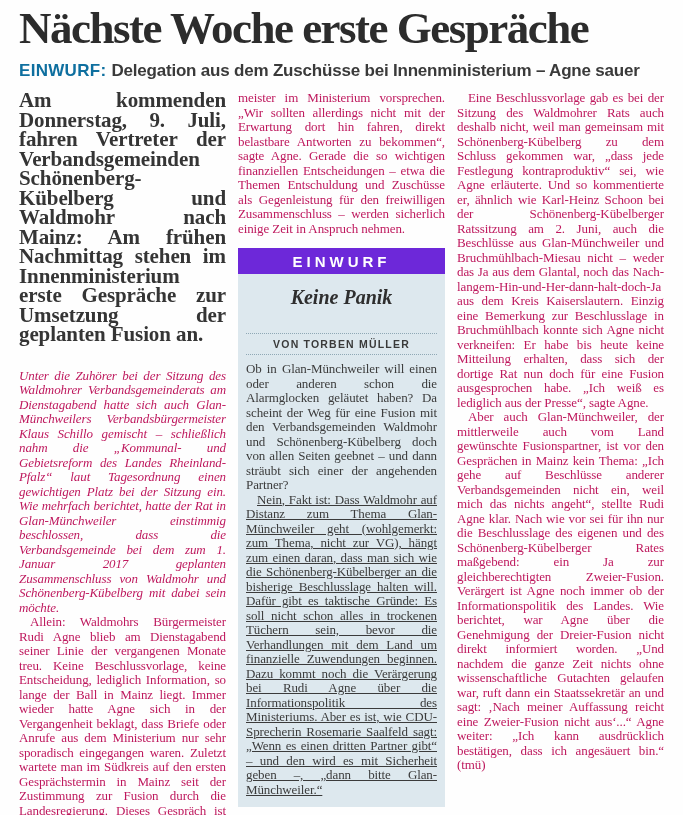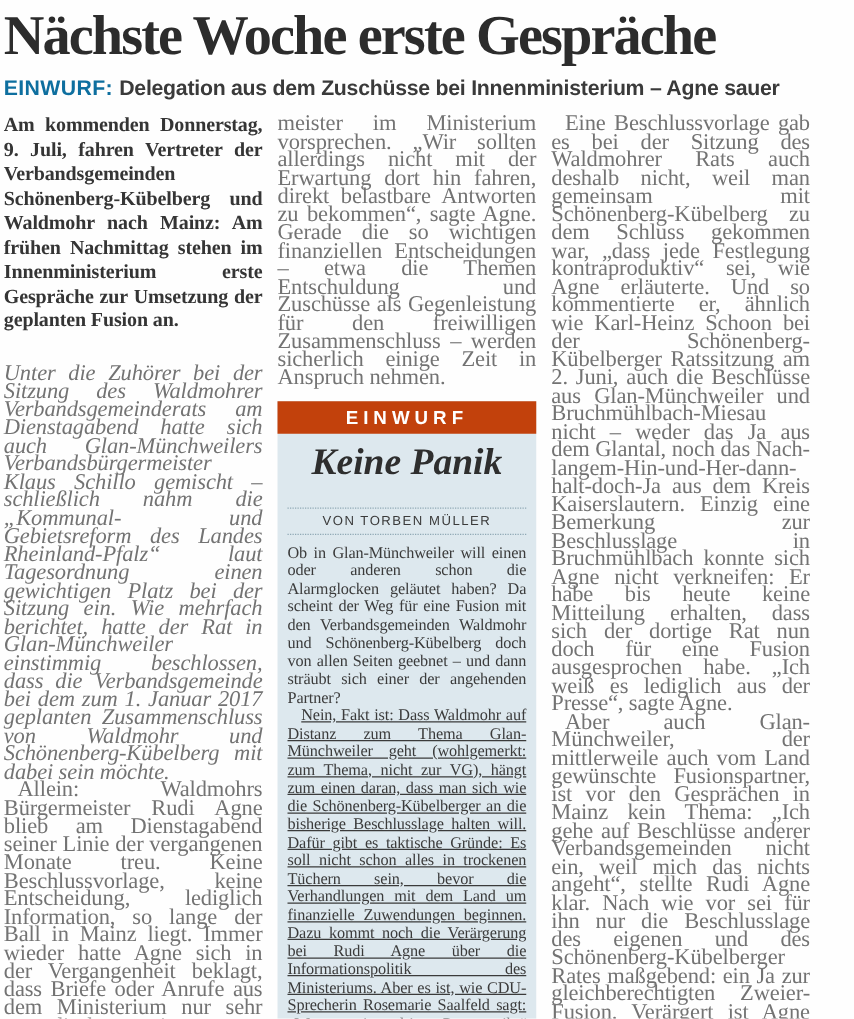--- a/index.html
+++ b/index.html
@@ -2,21 +2,21 @@
 <html lang="de"><head>
 <meta charset="utf-8">
 <style>
   html,body{margin:0;padding:0;background:#ffffff;}
   .page{
     position:relative;
     width:683px;height:815px;
     background:#fefefe;
     overflow:hidden;
     box-sizing:border-box;
-    padding:2px 8px 0 3px;
+    padding:2px 8px 0 19px;
     font-family:"Liberation Serif", serif;
     color:#3b3b3b;
   }
   .headline{
     margin:0;
     font-family:"Liberation Serif", serif;
     font-weight:700;
     font-size:45px;
     line-height:52px;
     letter-spacing:-1.5px;
@@ -42,69 +42,69 @@
     display:flex;
     gap:12px;
     align-items:stretch;
   }
   .col{
     width:207px;
     flex:0 0 207px;
   }
   .col p{
     margin:0;
-    font-size:18px;
+    font-size:13px;
     line-height:14.5px;
     text-align:justify;
     letter-spacing:-0.1px;
     hyphens:auto;
     -webkit-hyphens:auto;
-    color:#737373;
+    color:#be185d;
   }
   .col p.lead{
     font-weight:700;
-    font-size:16px;
+    font-size:21px;
     line-height:19.5px;
     color:#353535;
   }
   .col p.gap-above{margin-top:24px;font-style:italic;}
   .col p.indent{text-indent:11px;}
   .inset{
     margin-top:12px;
     background:#dde8ee;
   }
   .inset-header{
-    background:#c2410c;
+    background:#6d28d9;
     color:#ffffff;
     font-family:"Liberation Sans", sans-serif;
     font-weight:700;
     font-size:15px;
     letter-spacing:4px;
     text-align:center;
     padding:5px 0 4px 0;
   }
   .inset-body{
     padding:6px 8px 10px 8px;
   }
   .inset-title{
     margin:4px 0 8px 0;
     text-align:center;
     font-family:"Liberation Serif", serif;
     font-style:italic;
     font-weight:700;
-    font-size:30px;
+    font-size:20px;
     line-height:26px;
     color:#2e2e2e;
   }
   .inset-byline{
     border-top:1px dotted #8fa8b5;
     border-bottom:1px dotted #8fa8b5;
     text-align:center;
     font-family:"Liberation Sans", sans-serif;
-    font-weight:400;
+    font-weight:700;
     font-size:10.5px;
     letter-spacing:1.2px;
     color:#3a3a3a;
     padding:4px 0;
     margin-bottom:7px;
     margin-top:23px;
   }
   .inset-body p{
     margin:0;
     font-size:13px;

